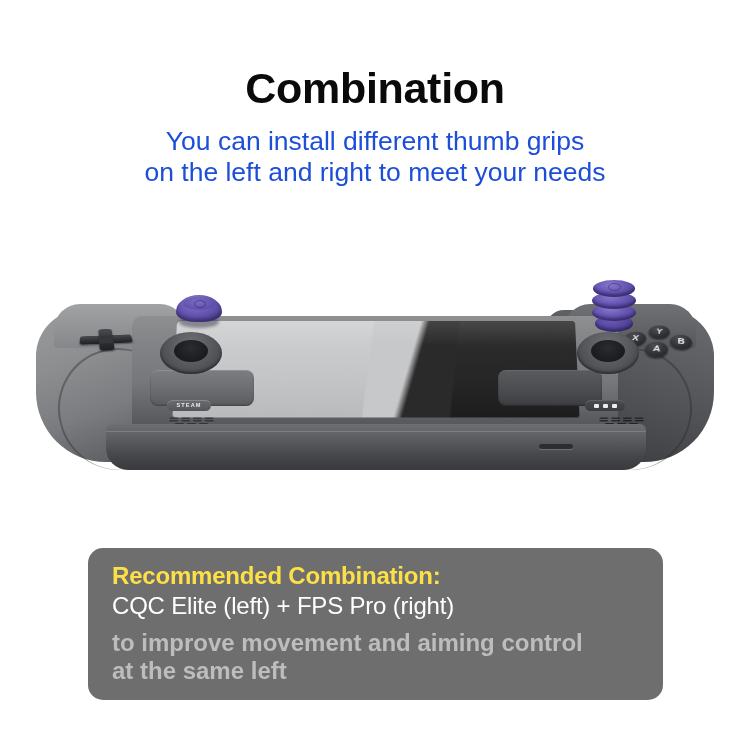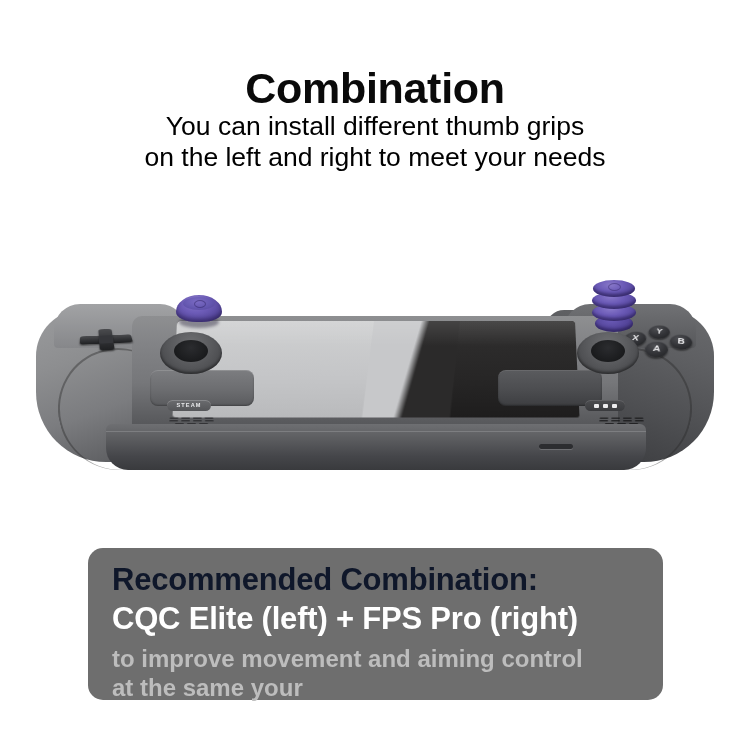--- a/index.html
+++ b/index.html
@@ -26,22 +26,23 @@
   }
   #page-title {
     font-size: 43px;
     font-weight: bold;
     color: #0a0a0a;
     letter-spacing: -0.3px;
     line-height: 1.05;
     margin: 0;
   }
   #subtitle {
+    margin-top: 15px;
     font-size: 26.5px;
-    color: #000000;
+    color: #1d4ed8;
     line-height: 1.18;
     font-weight: normal;
   }
   .sub-line { display: block; }
 
   
   #product-stage {
     position: absolute;
     left: 0;
     top: 238px;
@@ -445,30 +446,30 @@
     left: 88px;
     top: 548px;
     width: 575px;
     height: 152px;
     background: #6e6e6e;
     border-radius: 15px;
     box-sizing: border-box;
     padding: 14px 24px 0 24px;
   }
   #rec-title {
-    font-size: 31px;
+    font-size: 24px;
     font-weight: bold;
-    color: #0f172a;
+    color: #fde047;
     line-height: 1.16;
     margin: 0;
     letter-spacing: -0.2px;
   }
   #rec-combo {
-    font-size: 31px;
-    font-weight: bold;
+    font-size: 24px;
+    font-weight: normal;
     color: #ffffff;
     line-height: 1.2;
     margin: 2px 0 0 0;
     letter-spacing: -0.2px;
   }
   #rec-detail {
     font-size: 24px;
     color: #bdbdbd;
     line-height: 1.2;
     margin: 8px 0 0 0;
@@ -599,15 +600,15 @@
     <div class="sd-slot"></div>
 
   </div>
 </div>
 
 <div id="recommendation-box">
   <div id="rec-title">Recommended Combination:</div>
   <div id="rec-combo">CQC Elite (left) + FPS Pro (right)</div>
   <div id="rec-detail">
     <span class="rec-line">to improve movement and aiming control</span>
-    <span class="rec-line">at the same your</span>
+    <span class="rec-line">at the same left</span>
   </div>
 </div>
 
 </body></html>

